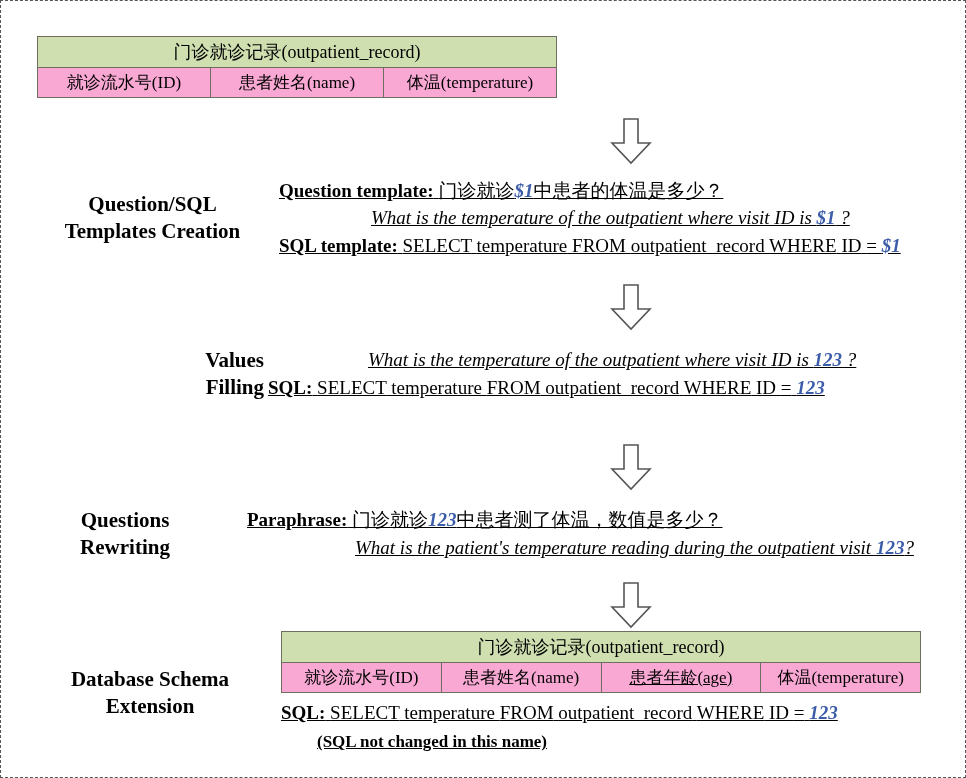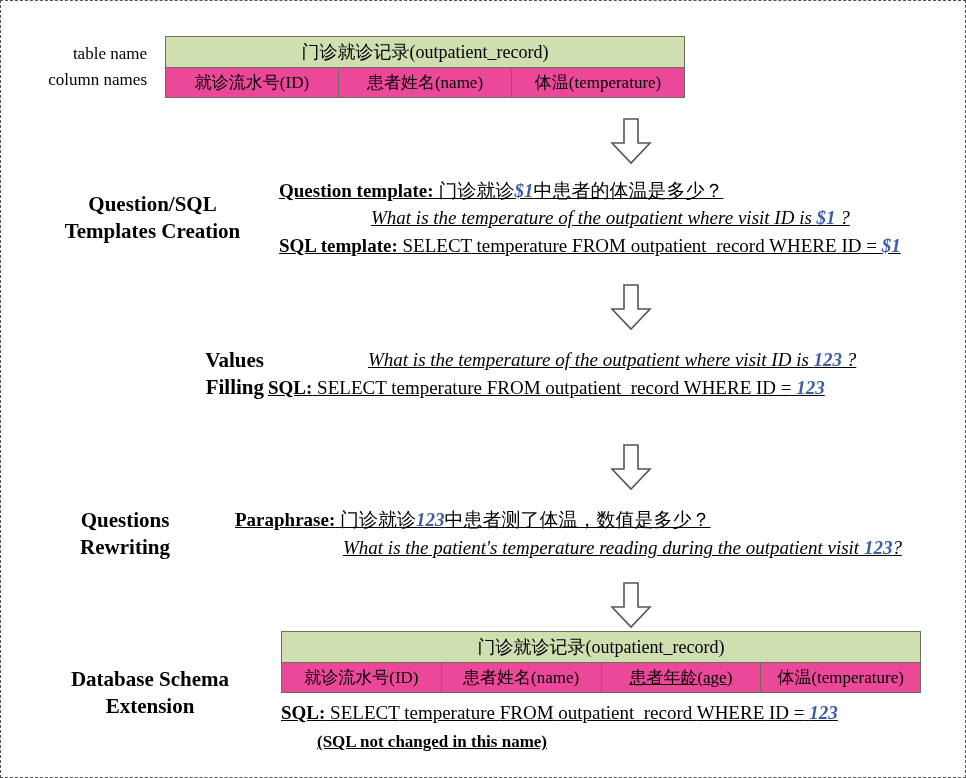--- a/index.html
+++ b/index.html
@@ -38,21 +38,21 @@
     table-layout:fixed;
     font-size:17px;
   }
   table.db td {
     border:1px solid #6e6e5e;
     text-align:center;
     padding:3px 16px;
     white-space:nowrap;
   }
   td.tbl-name { background:#cfdfb0; font-size:18px; height:28px; }
-  td.col-name { background:#ec4899; height:30px; }
+  td.col-name { background:#f9a8d4; height:30px; }
   td.col-name.new { }
   td.col-name.new span { text-decoration: underline; }
 
   .side-note {
     font-size:17px;
     line-height:1.55;
     text-align:right;
     white-space:pre-line;
   }
 
@@ -71,22 +71,20 @@
   .note { font-weight:bold; font-size:17px; }
 </style>
 </head>
 <body>
 
 <div class="page">
 
   <div class="stage" style="left:18px; top:30px; width:930px; height:72px;">
 
 
-    <div class="side-note" style="width:120px; margin-left:8px;">table name
-column names</div>
 
     <table class="db" style="width:520px; margin-left:18px;">
       <tbody>
           <tr>
         <td class="tbl-name" colspan="3">门诊就诊记录(outpatient_record)</td>
       </tr>
       <tr>
         <td class="col-name">就诊流水号(ID)</td>
         <td class="col-name">患者姓名(name)</td>
         <td class="col-name">体温(temperature)</td>
@@ -156,21 +154,21 @@
       </div>
     </div>
   </div>
 
   <div class="arrow" style="left:608px; top:442px;">
     <svg width="44" height="48" viewBox="0 0 44 48">
       <polygon points="15,2 29,2 29,26 41,26 22,46 3,26 15,26" fill="#ffffff" stroke="#555" stroke-width="1.6"></polygon>
     </svg>
   </div>
 
-  <div class="stage" style="left:18px; top:498px; width:930px; height:70px;">
+  <div class="stage" style="left:18px; top:498px; width:930px; height:70px;gap:12px;">
 
     <div class="stage-label" style="width:212px;">Questions
 Rewriting</div>
 
     <div class="txtblock" style="margin-left:4px;">
       <div class="ln">
         <span class="lbl">Paraphrase:</span>
         <span>门诊就诊</span><span class="val">123</span><span>中患者测了体温，数值是多少？</span>
       </div>
       <div class="ln en" style="padding-left:108px;">

